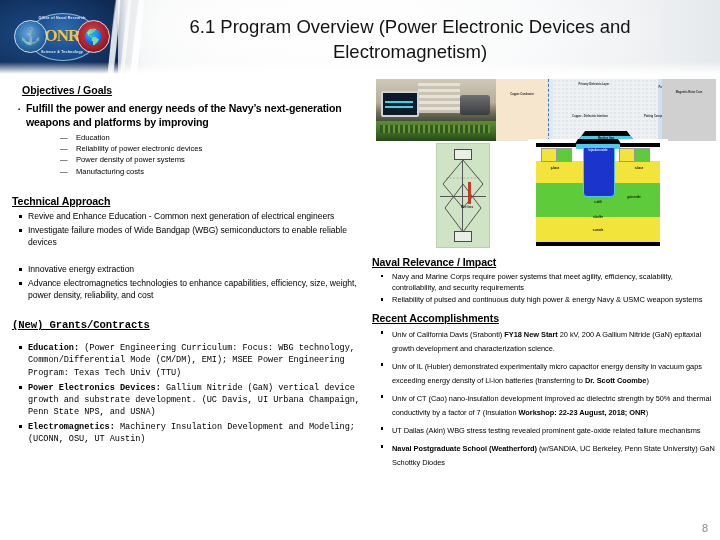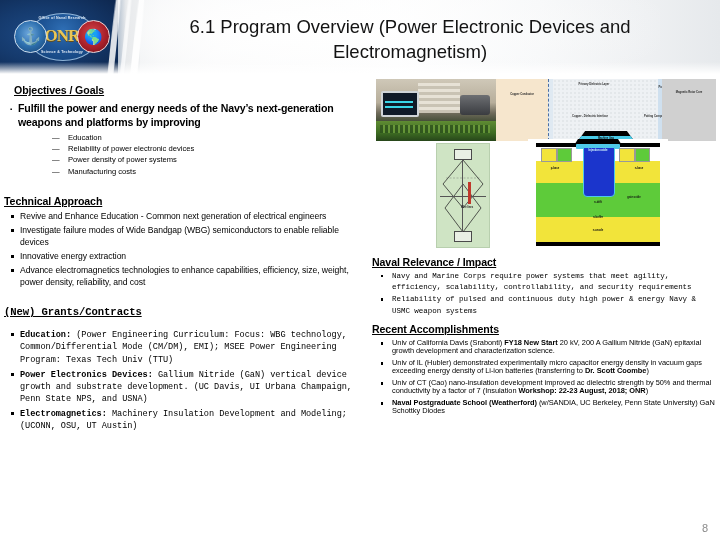--- a/index.html
+++ b/index.html
@@ -82,40 +82,40 @@
   .slide-title{
     position:absolute;left:140px;top:14px;width:540px;
     text-align:center;font-size:18.5px;line-height:25px;color:#131313;
     font-family:"Liberation Sans", sans-serif;font-weight:normal;
   }
   
   .sec-head{
     font-weight:bold;font-size:10.6px;text-decoration:underline;
     color:#000;letter-spacing:-.1px;
   }
-  .colL{position:absolute;left:4px;width:358px;}
+  .colL{position:absolute;left:12px;width:358px;}
   .b1row{display:flex;align-items:flex-start;}
   .b1dot{width:14px;flex:0 0 14px;text-align:center;font-size:6px;line-height:14px;color:#000;}
   .b1txt{flex:1;}
   .obj-b1{font-weight:bold;font-size:10.6px;line-height:13.5px;letter-spacing:-.15px;}
   .dashrow{display:flex;align-items:flex-start;font-size:7.6px;line-height:11.2px;}
   .dashmark{width:16px;flex:0 0 16px;text-align:left;padding-left:2px;}
   .ta-item{font-size:8.6px;line-height:11.6px;letter-spacing:-.05px;}
   .sq{
     width:3px;height:3px;background:#000;display:inline-block;
     margin-top:4px;
   }
   .sqcell{width:16px;flex:0 0 16px;display:flex;justify-content:center;}
   .gc-item{font-size:8.6px;line-height:12.1px;letter-spacing:-.05px;}
   
   .colR{position:absolute;left:372px;width:344px;}
   .nr-item{font-size:7.5px;line-height:11.2px;letter-spacing:-.03px;}
   .nr-sq{width:20px;flex:0 0 20px;display:flex;justify-content:center;}
   .nr-sq .sq{margin-top:3.5px;width:2.6px;height:2.6px;}
-  .ra-item{font-size:7.4px;line-height:8px;letter-spacing:-.03px;}
+  .ra-item{font-size:7.4px;line-height:14px;letter-spacing:-.03px;}
   
   .imgband{position:absolute;left:376px;top:79px;width:340px;height:62px;display:flex;}
   .photo-lab{
     width:120px;height:62px;position:relative;overflow:hidden;
     background:linear-gradient(180deg,#cfc8b8 0%,#b7ae9b 38%,#6e6a5a 55%,#3f4a33 70%,#2c3a24 100%);
   }
   .photo-lab .scope{
     position:absolute;left:5px;top:12px;width:34px;height:22px;background:#0f1a28;
     border:2px solid #cfd4d8;border-radius:2px;
   }
@@ -282,21 +282,21 @@
 
   <div style="margin-top:18px;">
     <div class="sec-head">Technical Approach</div>
     <div style="margin-top:4px;">
       <div class="b1row" style="margin-bottom:3px;">
         <div class="sqcell">
             <span class="sq"></span>
           </div>
         <div class="b1txt ta-item">Revive and Enhance Education - Common next generation of electrical engineers</div>
       </div>
-      <div class="b1row" style="margin-bottom:2px;">
+      <div class="b1row" style="margin-bottom:15px;">
         <div class="sqcell">
             <span class="sq"></span>
           </div>
         <div class="b1txt ta-item">Investigate failure modes of Wide Bandgap (WBG) semiconductors to enable reliable devices</div>
       </div>
       <div class="b1row" style="margin-bottom:3px;">
         <div class="sqcell">
             <span class="sq"></span>
           </div>
         <div class="b1txt ta-item">Innovative energy extraction</div>
@@ -398,21 +398,21 @@
   <div class="t" style="left:12px;top:28px;width:30px;">p-base</div>
   <div class="t" style="left:96px;top:28px;width:30px;">n-base</div>
   <div class="t" style="left:55px;top:62px;width:30px;">n-drift</div>
   <div class="t" style="left:55px;top:77px;width:30px;">n-buffer</div>
   <div class="t" style="left:55px;top:90px;width:30px;">n-anode</div>
 </div>
 
 <div class="colR" style="top:256px;">
   <div>
     <div class="sec-head">Naval Relevance / Impact</div>
-    <div style="margin-top:3px;font-family:Liberation Mono, monospace;">
+    <div style="margin-top:3px;">
       <div class="b1row" style="margin-bottom:1px;">
         <div class="nr-sq">
             <span class="sq"></span>
           </div>
         <div class="b1txt nr-item">Navy and Marine Corps require power systems that meet agility, efficiency, scalability, controllability, and security requirements</div>
       </div>
       <div class="b1row" style="margin-bottom:1px;">
         <div class="nr-sq">
             <span class="sq"></span>
           </div>
@@ -439,19 +439,25 @@
       <div class="b1row" style="margin-bottom:4px;">
         <div class="nr-sq">
             <span class="sq"></span>
           </div>
         <div class="b1txt ra-item"><span>Univ of CT (Cao) nano-insulation development improved ac dielectric strength by 50% and thermal conductivity by a factor of 7 (Insulation </span><b>Workshop: 22-23 August, 2018; ONR</b><span>)</span></div>
       </div>
       <div class="b1row" style="margin-bottom:4px;">
         <div class="nr-sq">
             <span class="sq"></span>
           </div>
+        <div class="b1txt ra-item"><span>UT Dallas (Akin) WBG stress testing revealed prominent gate-oxide related failure mechanisms</span><b></b><span></span></div>
+      </div>
+      <div class="b1row" style="margin-bottom:4px;">
+        <div class="nr-sq">
+            <span class="sq"></span>
+          </div>
         <div class="b1txt ra-item"><span></span><b>Naval Postgraduate School (Weatherford)</b><span> (w/SANDIA, UC Berkeley, Penn State University) GaN Schottky Diodes</span></div>
       </div>
     </div>
   </div>
 </div>
 
 <div class="pagenum">8</div>
 
 </body></html>

